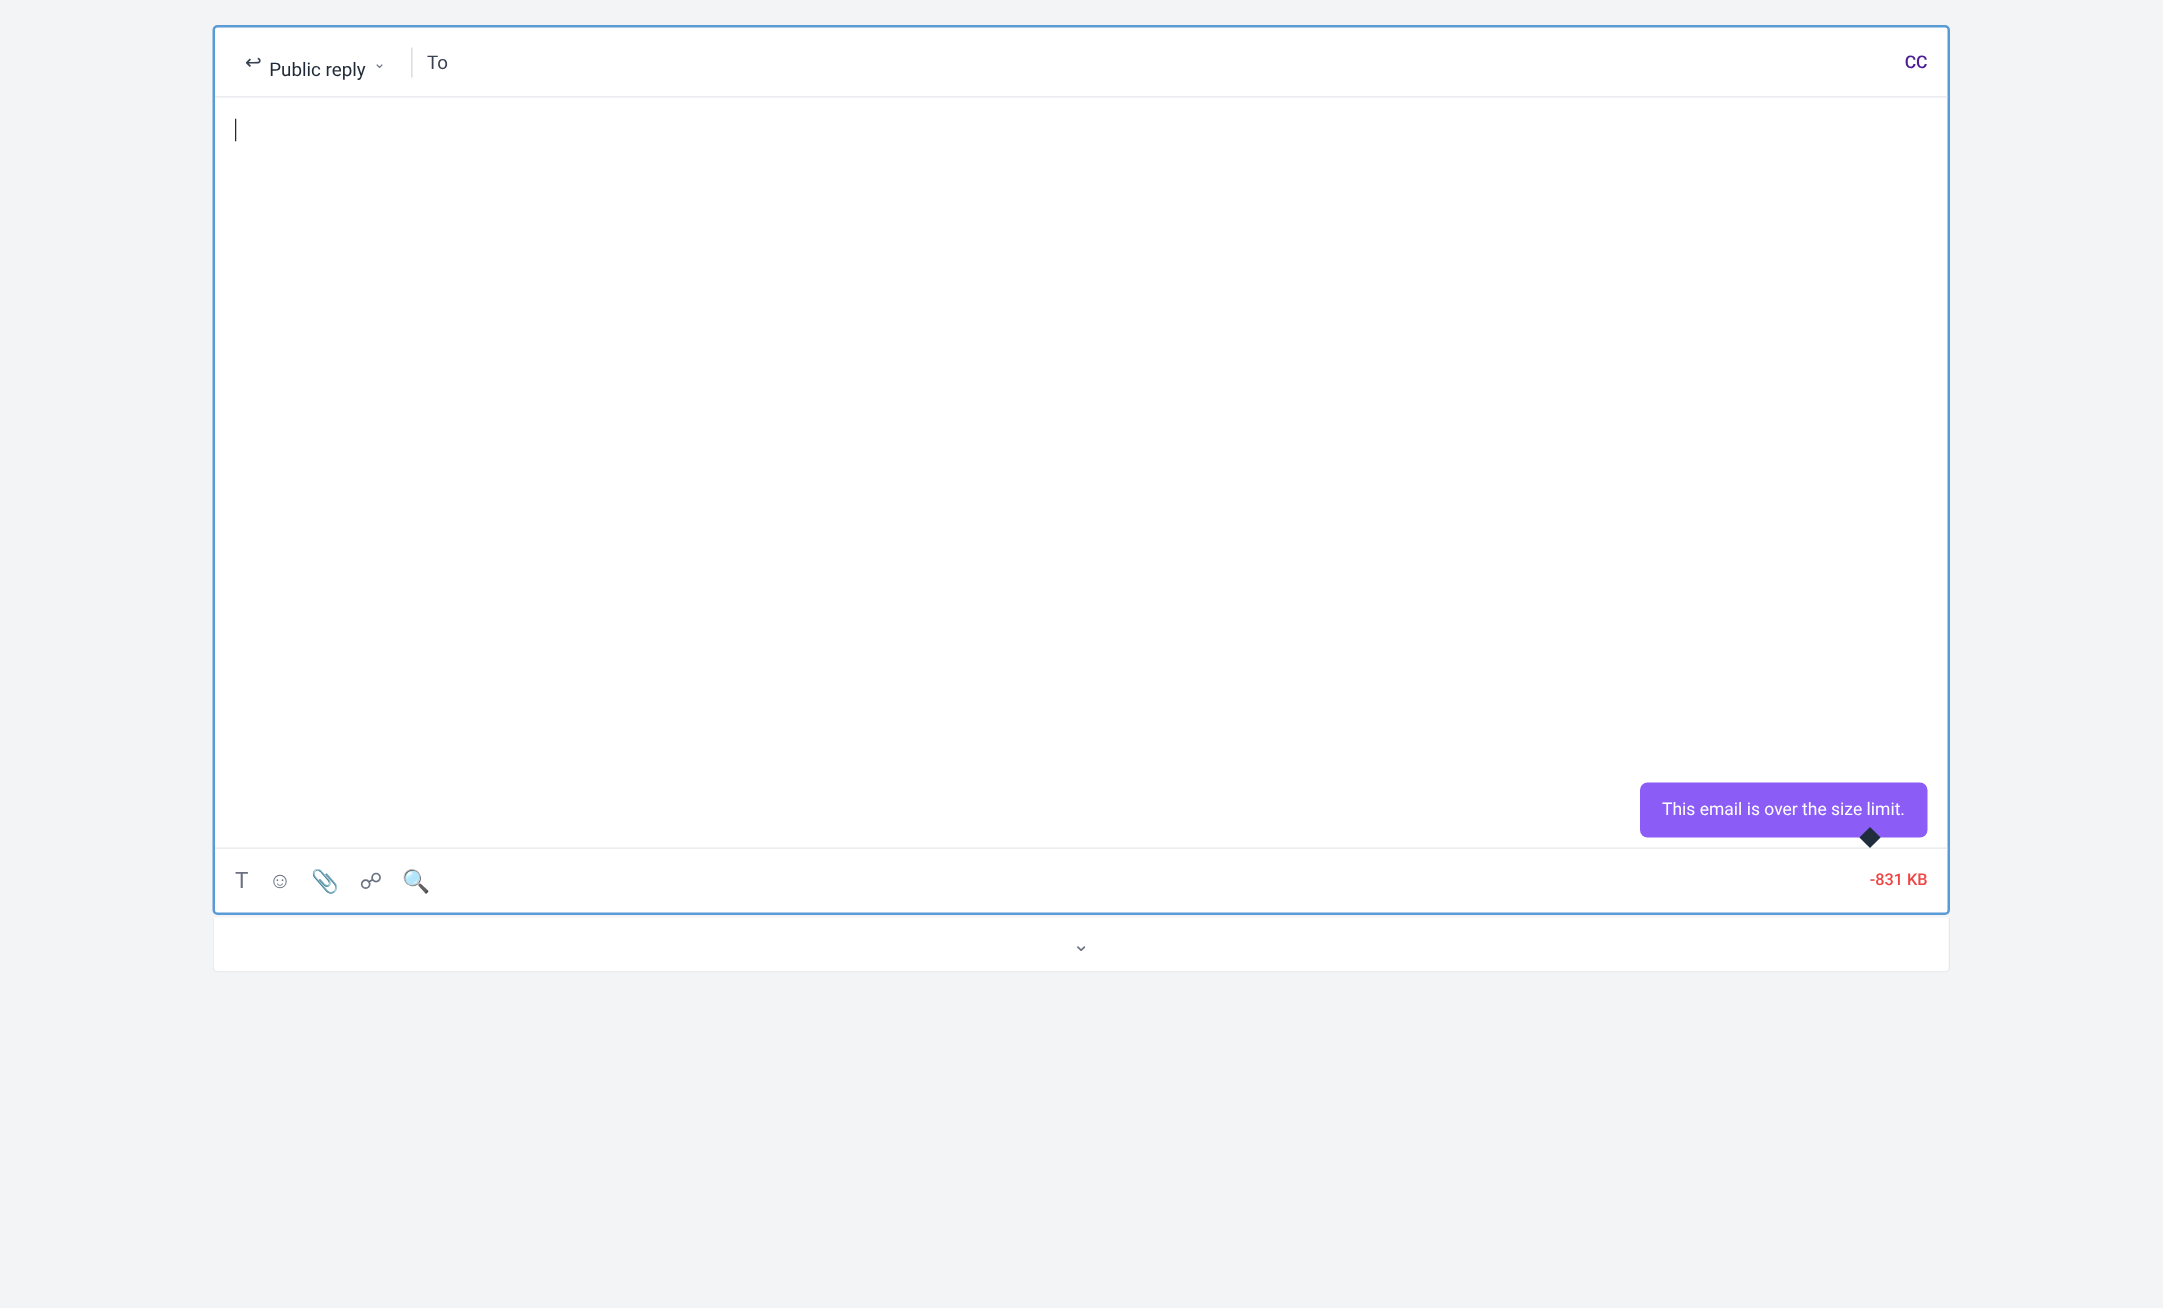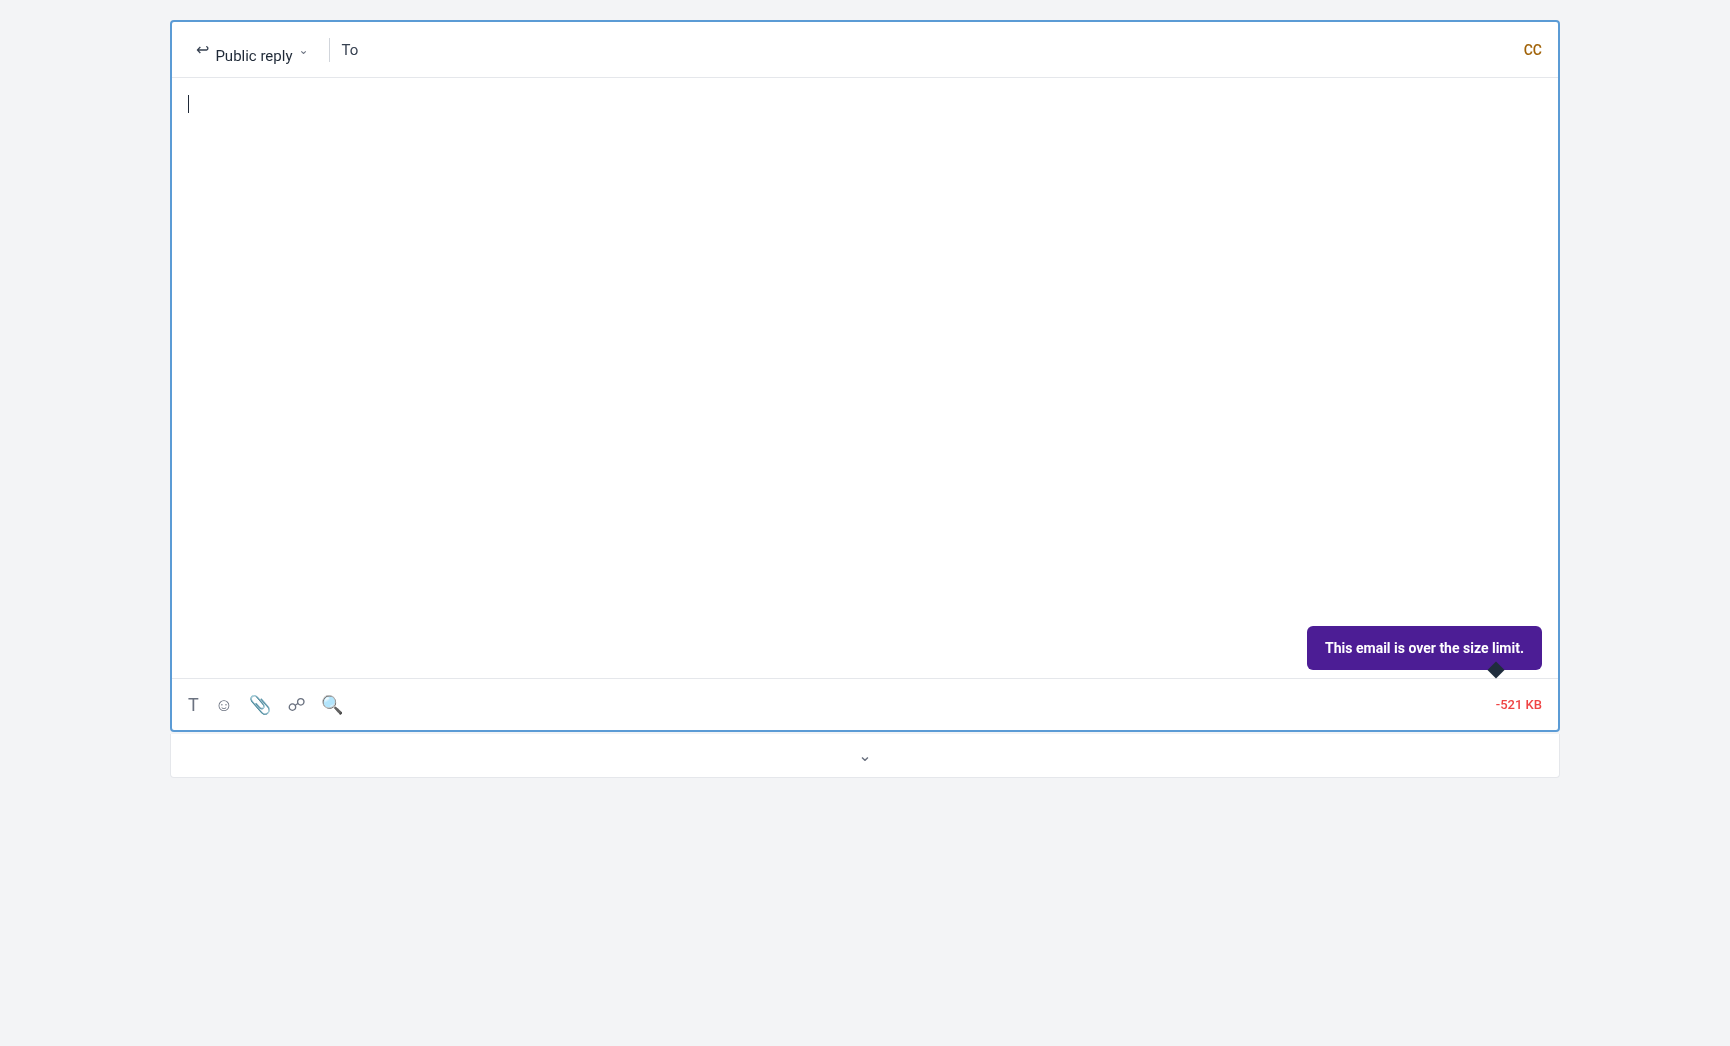--- a/index.html
+++ b/index.html
@@ -85,21 +85,21 @@
 
     .to-label {
       font-size: 15px;
       color: #374151;
     }
 
     .cc-button {
       position: absolute;
       right: 16px;
       font-size: 14px;
-      color: #a16207;
+      color: #4c1d95;
       cursor: pointer;
       font-weight: 500;
     }
 
     .composer-body {
       flex: 1;
       min-height: 600px;
       padding: 16px;
       position: relative;
       cursor: text;
@@ -145,28 +145,27 @@
       right: 16px;
       font-size: 13px;
       color: #ef4444;
       font-weight: 500;
     }
 
     .tooltip-box {
       position: absolute;
       bottom: 60px;
       right: 16px;
-      background: #4c1d95;
+      background: #8b5cf6;
       color: #ffffff;
       padding: 14px 18px;
       border-radius: 6px;
       font-size: 14px;
       white-space: nowrap;
       z-index: 100;
-      font-weight: bold;
     }
 
     .tooltip-box::after {
       content: '';
       position: absolute;
       bottom: -6px;
       right: 40px;
       width: 12px;
       height: 12px;
       background: #1f2d3d;
@@ -215,21 +214,21 @@
     </div>
 
     <div class="composer-footer">
       <div class="toolbar-icons">
         <span class="toolbar-icon">T</span>
         <span class="toolbar-icon">☺</span>
         <span class="toolbar-icon">📎</span>
         <span class="toolbar-icon">☍</span>
         <span class="toolbar-icon">🔍</span>
       </div>
-      <span class="size-indicator">-521 KB</span>
+      <span class="size-indicator">-831 KB</span>
 
       <div class="tooltip-box">
         <span>This email is over the size limit.</span>
       </div>
     </div>
 
   </div>
 
   <div class="bottom-bar">
     <span class="chevron-down">⌄</span>

